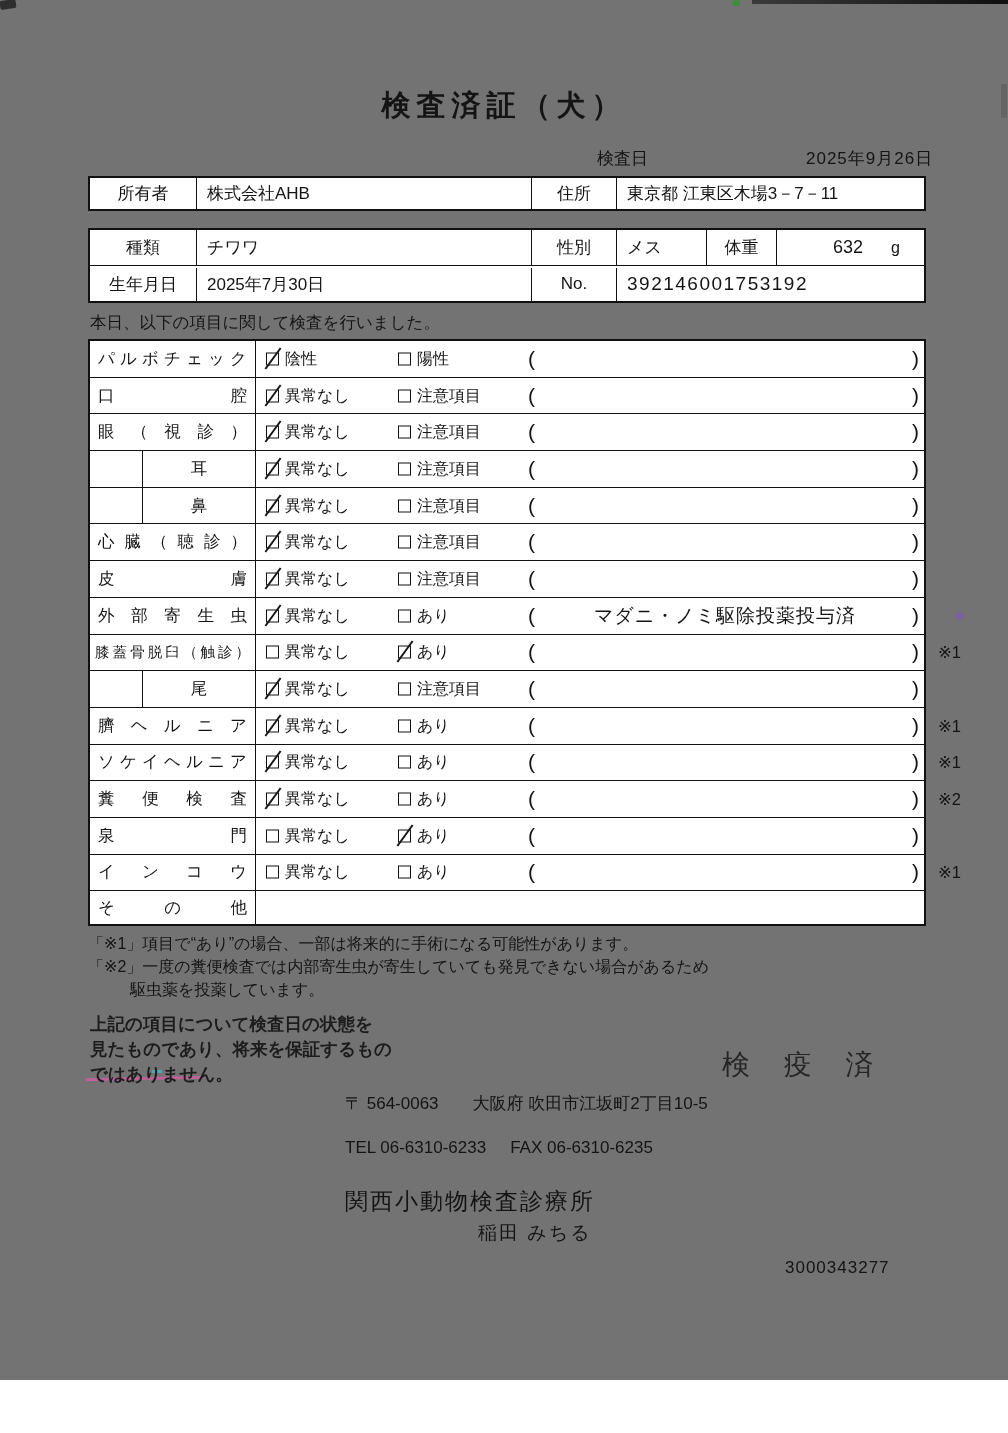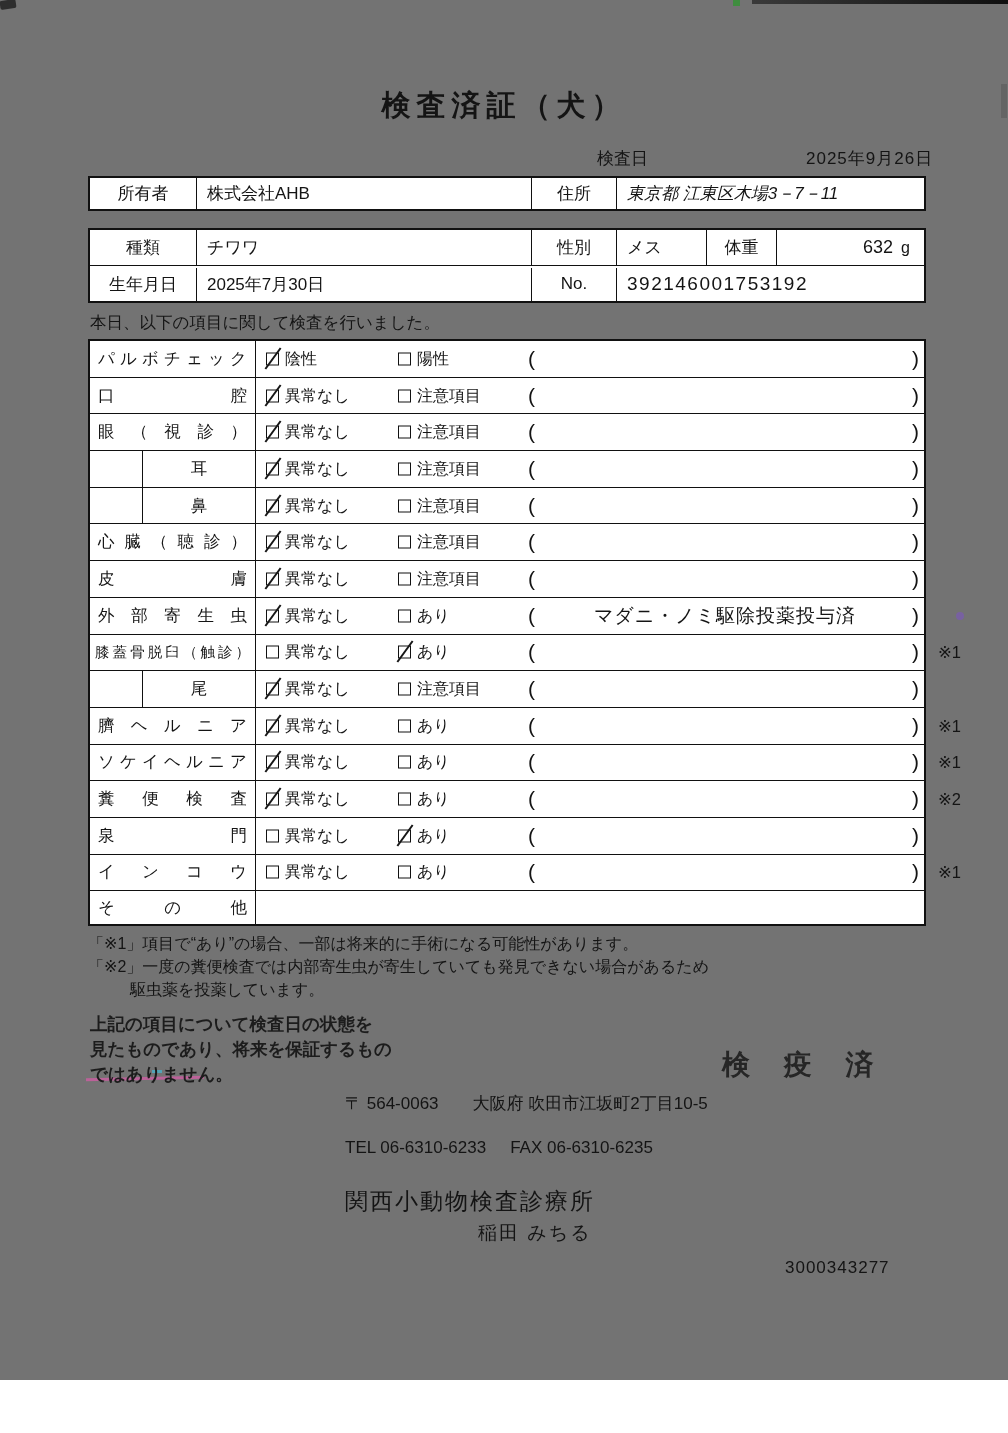--- a/index.html
+++ b/index.html
@@ -17,21 +17,21 @@
   .cell { position:absolute; top:0; bottom:0; display:flex; align-items:center; font-size:17px; }
   .cell.cntr { justify-content:center; }
   .cell.padl { padding-left:10px; }
   .br { border-right:1.6px solid #111; }
 
   .owner-tbl { left:88px; top:176px; width:838px; height:35px; }
   .info-tbl  { left:88px; top:228px; width:838px; height:75px; }
   .itrow { position:absolute; left:0; right:0; }
   .itrow.r1 { top:0; height:36px; border-bottom:1.6px solid #111; }
   .itrow.r2 { top:37.6px; bottom:0;text-decoration:underline; }
-  .wval { justify-content:flex-end; padding-right:14px; gap:8px; font-size:18px; }
+  .wval { justify-content:flex-end; padding-right:24px; gap:28px; font-size:18px; }
   .wunit { font-size:16px; }
   .noval { letter-spacing:1.5px; font-size:19px; }
 
   .intro { position:absolute; left:90px; top:312px; font-size:16.5px; }
 
   .exam-tbl { left:88px; top:339px; width:838px; height:587px; border:2px solid #111;
               position:absolute; display:flex; flex-direction:column; background:#fff; }
   .erow { position:relative; height:36.7px; border-bottom:1.5px solid #111; flex:none; }
   .erow:last-child { flex:1; border-bottom:none; }
   .elabel { position:absolute; left:0; top:0; bottom:0; width:166px; border-right:1.6px solid #111;
@@ -49,21 +49,21 @@
   .enote { position:absolute; left:450px; width:370px; text-align:center; top:50%; transform:translateY(-50%);
            font-size:19px; letter-spacing:1px; }
   .emark { position:absolute; left:848px; top:50%; transform:translateY(-50%); font-size:16.5px; white-space:nowrap; }
 
   .fnotes { position:absolute; left:88px; top:932px; font-size:16px; line-height:23px; }
   .fn-indent { padding-left:42px; }
 
   .disclaimer { position:absolute; left:90px; top:1012px; font-size:17.5px; font-weight:600;
                 line-height:25px; color:#1c1c1c; }
 
-  .stamp { position:absolute; left:722px; top:1046px; font-size:28px; font-weight:700;
+  .stamp { position:absolute; left:722px; top:1046px; font-size:28px; font-weight:400;
            letter-spacing:13px; color:#262626; }
 
   .addr  { position:absolute; left:345px; top:1092px; font-size:17px; display:flex; gap:34px; }
   .telfax{ position:absolute; left:345px; top:1138px; font-size:17px; display:flex; gap:24px; }
   .clinic{ position:absolute; left:345px; top:1186px; font-size:23px; letter-spacing:2px; }
   .person{ position:absolute; left:478px; top:1220px; font-size:19px; letter-spacing:2px; }
   .serial{ position:absolute; left:785px; top:1258px; font-size:17px; letter-spacing:1px; }
 
   
   .art { position:absolute; pointer-events:none; }
@@ -84,21 +84,21 @@
 
   <div class="doc-title">検査済証（犬）</div>
 
   <div class="insp-label">検査日</div>
   <div class="insp-date">2025年9月26日</div>
 
   <div class="tbl owner-tbl">
     <div class="cell cntr br" style="left:0;width:107px;">所有者</div>
     <div class="cell padl br" style="left:107px;width:335px;">株式会社AHB</div>
     <div class="cell cntr br" style="left:442px;width:85px;">住所</div>
-    <div class="cell padl" style="left:527px;right:6px;font-style:italic;">東京都 江東区木場3－7－11</div>
+    <div class="cell padl" style="left:527px;right:6px;">東京都 江東区木場3－7－11</div>
   </div>
 
   <div class="tbl info-tbl">
     <div class="itrow r1">
       <div class="cell cntr br" style="left:0;width:107px;">種類</div>
       <div class="cell padl br" style="left:107px;width:335px;text-align:center;">チワワ</div>
       <div class="cell cntr br" style="left:442px;width:85px;">性別</div>
       <div class="cell padl br" style="left:527px;width:90px;">メス</div>
       <div class="cell cntr br" style="left:617px;width:70px;">体重</div>
       <div class="cell wval" style="left:687px;right:0;">

